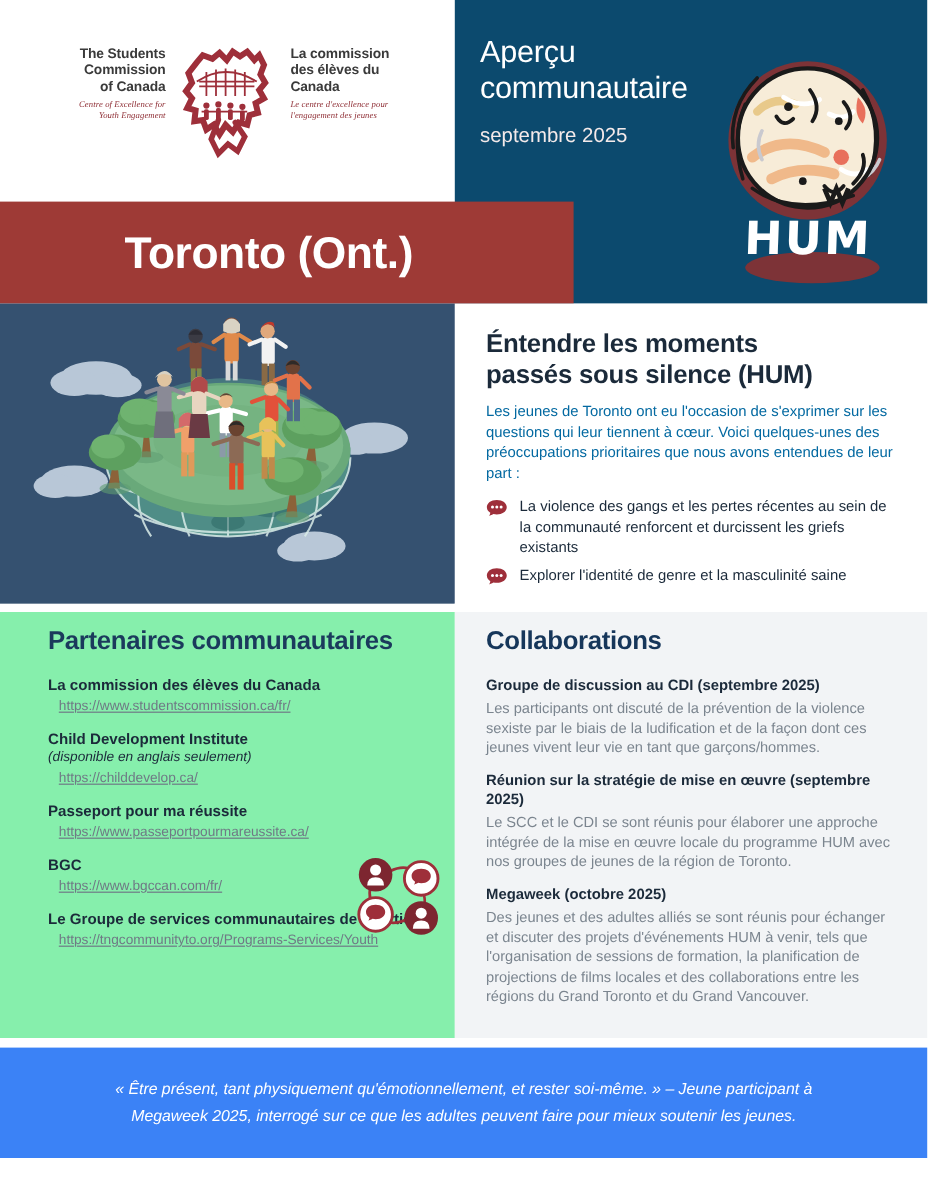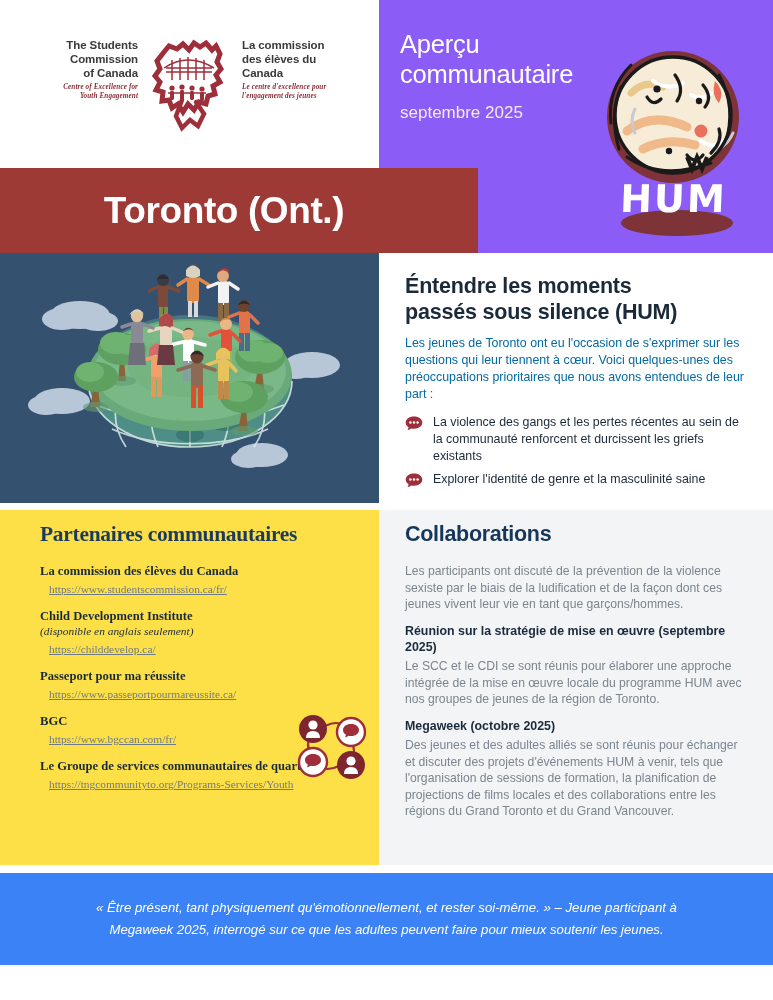--- a/index.html
+++ b/index.html
@@ -32,21 +32,21 @@
     left: 0; top: 0;
     width: 379px;
     height: 168px;
     background: #ffffff;
   }
   .header-right {
     position: absolute;
     left: 379px; top: 0;
     width: 394px;
     height: 253px;
-    background: #8b5cf6;
+    background: #0c4a6e;
   }
 
   
   .logo-wrap {
     position: absolute;
     left: 42px; top: 38px;
     width: 300px; height: 96px;
     display: flex;
     justify-content: center;
     gap: 4px;
@@ -56,21 +56,21 @@
     line-height: 1.22;
     color: #3a3a3a;
     font-weight: 700;
     letter-spacing: -0.1px;
   }
   .logo-text.en { text-align: right; width: 92px; }
   .logo-text.fr { text-align: left; width: 96px; }
   .logo-sub {
     font-family: "Liberation Serif", serif;
     font-size: 7.2px;
-    font-weight: 700;
+    font-weight: 400;
     font-style: italic;
     color: #8d2b32;
     line-height: 1.3;
     margin-top: 3px;
     letter-spacing: 0.1px;
   }
   .logo-mark {
     width: 96px; height: 96px;
     flex: 0 0 96px;
     position: relative;
@@ -194,24 +194,23 @@
   .cols {
     position: absolute;
     left: 0; top: 510px;
     width: 773px;
     height: 355px;
   }
   .col-left {
     position: absolute;
     left: 0; top: 0;
     width: 379px; height: 355px;
-    background: #fde047;
+    background: #86efac;
     box-sizing: border-box;
     padding: 12px 20px 0 40px;
-    font-family: Liberation Serif, serif;
   }
   .col-right {
     position: absolute;
     left: 379px; top: 0;
     width: 394px; height: 355px;
     background: #f2f4f6;
     box-sizing: border-box;
     padding: 12px 22px 0 26px;
   }
   .col-h {
@@ -684,20 +683,21 @@
           <circle cx="56" cy="49" r="4.6" fill="#ffffff"></circle>
           <path d="M49 62 q0 -7 7 -7 q7 0 7 7 Z" fill="#ffffff"></path>
         </svg>
       </div>
     </div>
 
     <div class="col-right">
       <h2 class="col-h">Collaborations</h2>
 
       <div class="collab">
+        <div class="collab-title">Groupe de discussion au CDI (septembre 2025)</div>
         <div class="collab-body">Les participants ont discuté de la prévention de la violence sexiste par le biais de la ludification et de la façon dont ces jeunes vivent leur vie en tant que garçons/hommes.</div>
       </div>
 
       <div class="collab">
         <div class="collab-title">Réunion sur la stratégie de mise en œuvre (septembre 2025)</div>
         <div class="collab-body">Le SCC et le CDI se sont réunis pour élaborer une approche intégrée de la mise en œuvre locale du programme HUM avec nos groupes de jeunes de la région de Toronto.</div>
       </div>
 
       <div class="collab">
         <div class="collab-title">Megaweek (octobre 2025)</div>

